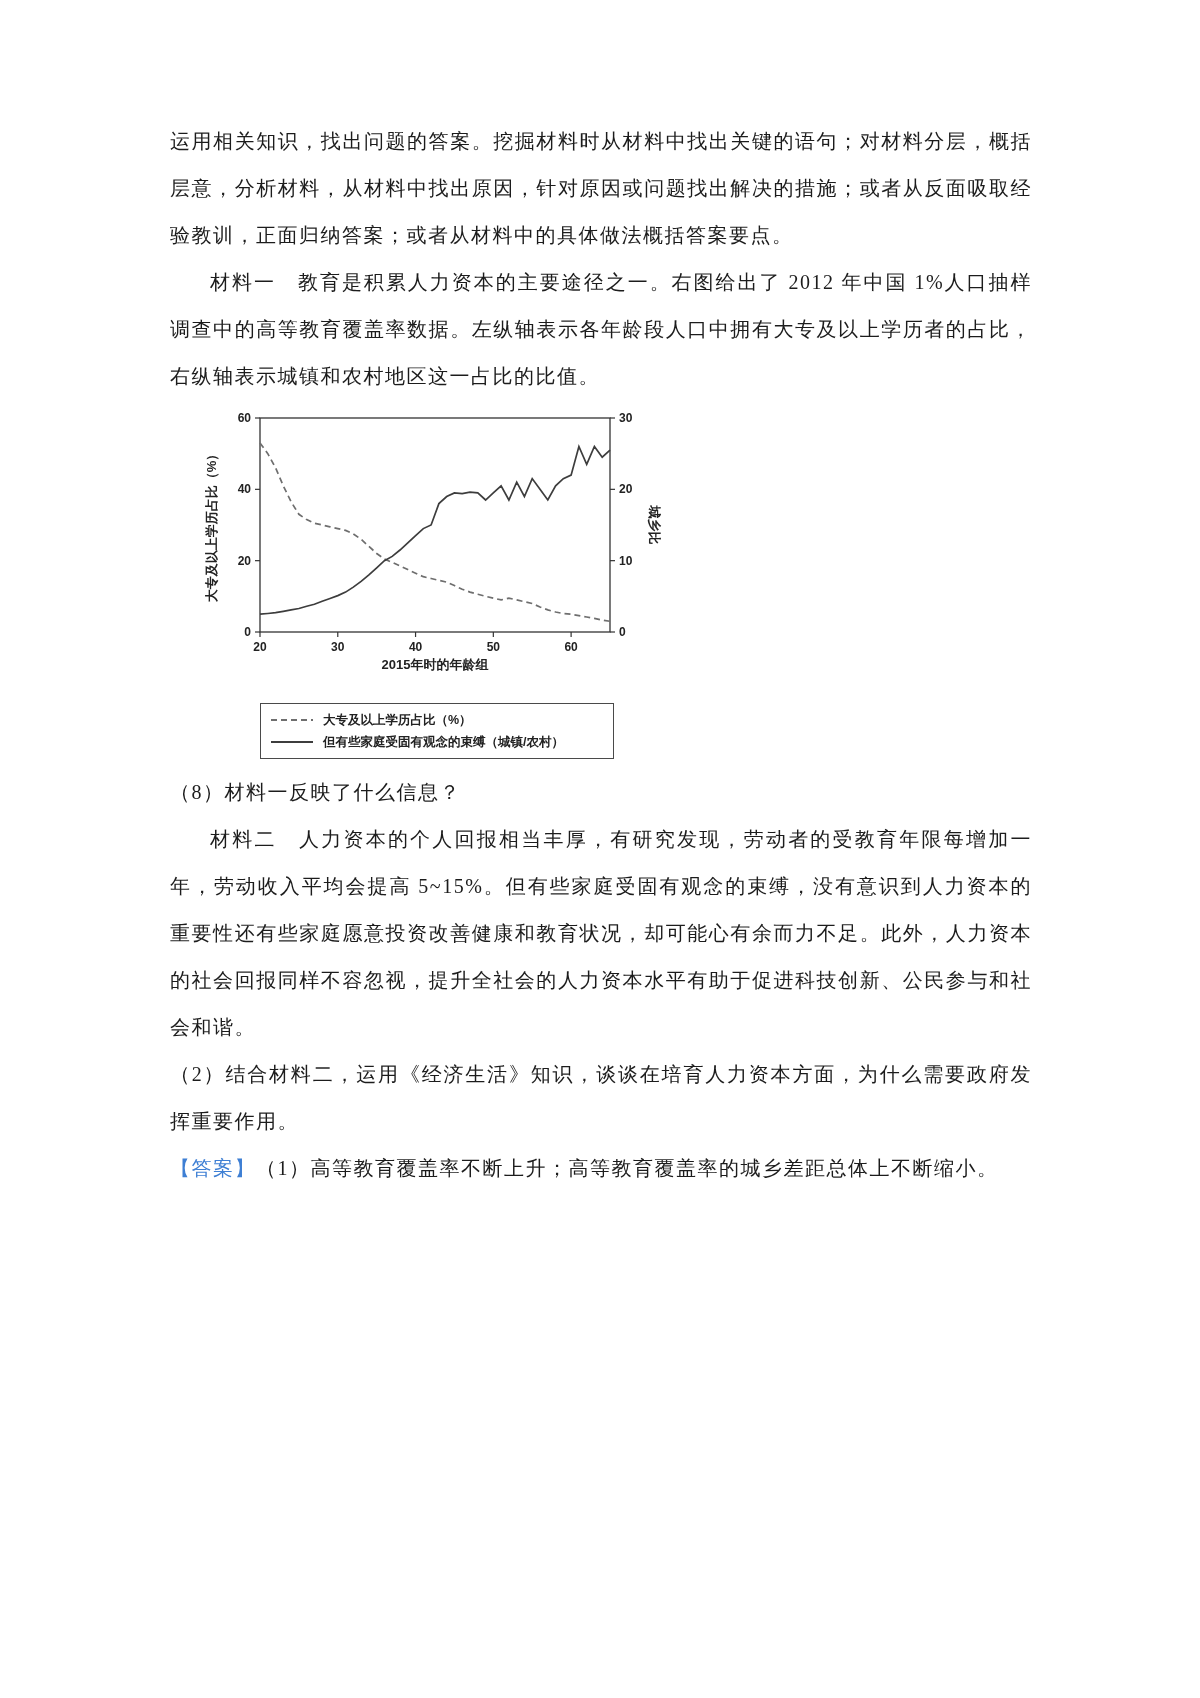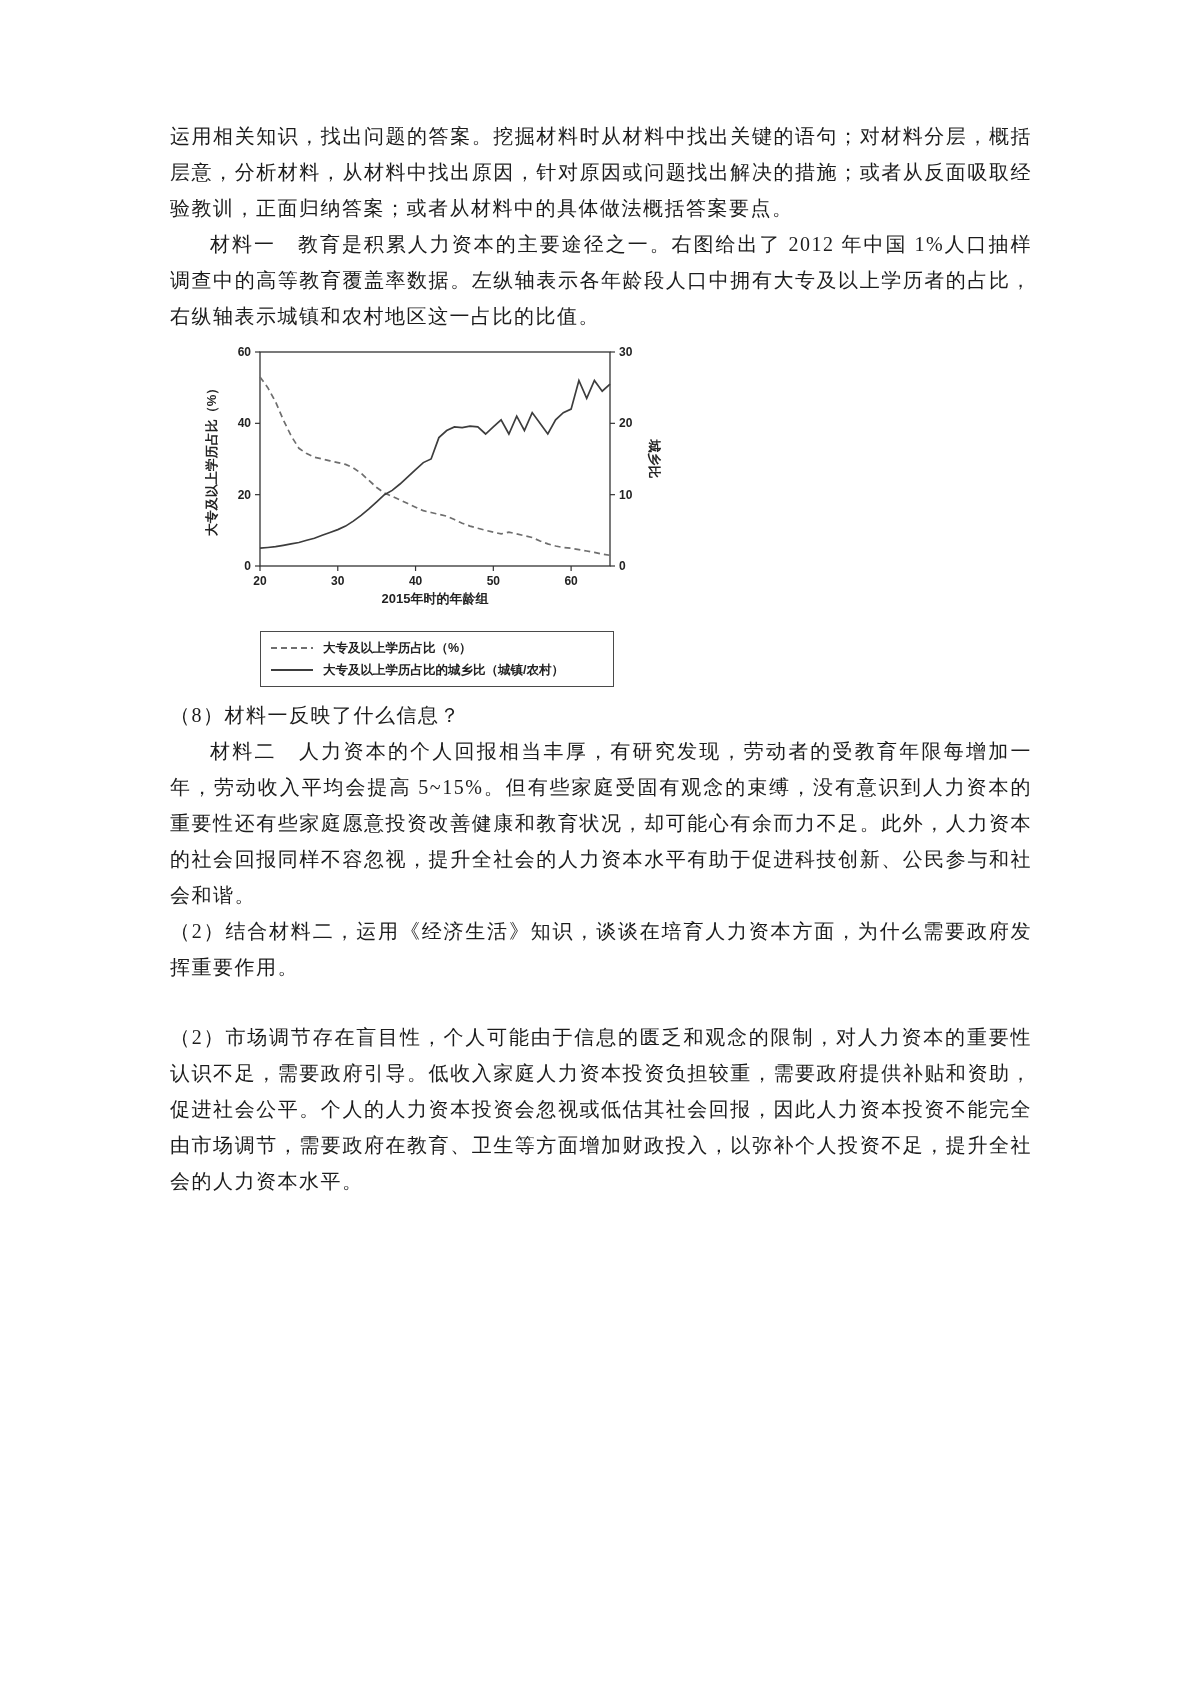--- a/index.html
+++ b/index.html
@@ -10,21 +10,21 @@
     position: relative;
     overflow: hidden;
     font-family: "Liberation Serif", "DejaVu Serif", serif;
     color: #1c1c1c;
   }
   .content {
     width: 862px;
     margin-left: 170px;
     padding-top: 118px;
     font-size: 20px;
-    line-height: 36px;
+    line-height: 47px;
     letter-spacing: 1.5px;
     text-align: justify;
   }
   p.para { text-align: justify; }
   .indent { text-indent: 2em; }
   .blue { color: var(--accent-blue, #3E7FD4); }
   .answer-gap { margin-top: 34px; }
 
   .chart-figure {
     margin: 8px 0 10px 28px;
@@ -110,28 +110,28 @@
       <div class="legend-row">
         <svg width="46" height="12">
           <line x1="2" y1="6" x2="44" y2="6" stroke="#6e6e6e" stroke-width="1.8" stroke-dasharray="6 4"></line>
         </svg>
         <span class="legend-label">大专及以上学历占比（%）</span>
       </div>
       <div class="legend-row">
         <svg width="46" height="12">
           <line x1="2" y1="6" x2="44" y2="6" stroke="#3d3d3d" stroke-width="1.8"></line>
         </svg>
-        <span class="legend-label">大专及以上学历占比的城乡比（城镇/农村）</span>
+        <span class="legend-label">但有些家庭受固有观念的束缚（城镇/农村）</span>
       </div>
     </div>
   </figure>
 
   <p class="para">（8）材料一反映了什么信息？</p>
 
   <p class="para indent">材料二　人力资本的个人回报相当丰厚，有研究发现，劳动者的受教育年限每增加一年，劳动收入平均会提高 5~15%。但有些家庭受固有观念的束缚，没有意识到人力资本的重要性还有些家庭愿意投资改善健康和教育状况，却可能心有余而力不足。此外，人力资本的社会回报同样不容忽视，提升全社会的人力资本水平有助于促进科技创新、公民参与和社会和谐。</p>
 
   <p class="para">（2）结合材料二，运用《经济生活》知识，谈谈在培育人力资本方面，为什么需要政府发挥重要作用。</p>
 
+  <p class="para"><span class="blue">【答案】</span><span>（1）高等教育覆盖率不断上升；高等教育覆盖率的城乡差距总体上不断缩小。</span></p>
 
-  <p class="para answer-gap">（2）市场调节存在盲目性，个人可能由于信息的匮乏和观念的限制，对人力资本的重要性认识不足，需要政府引导。低收入家庭人力资本投资负担较重，需要政府提供补贴和资助，促进社会公平。个人的人力资本投资会忽视或低估其社会回报，因此人力资本投资不能完全由市场调节，需要政府在教育、卫生等方面增加财政投入，以弥补个人投资不足，提升全社会的人力资本水平。</p>
 
 
 </div>
 
 </body></html>

